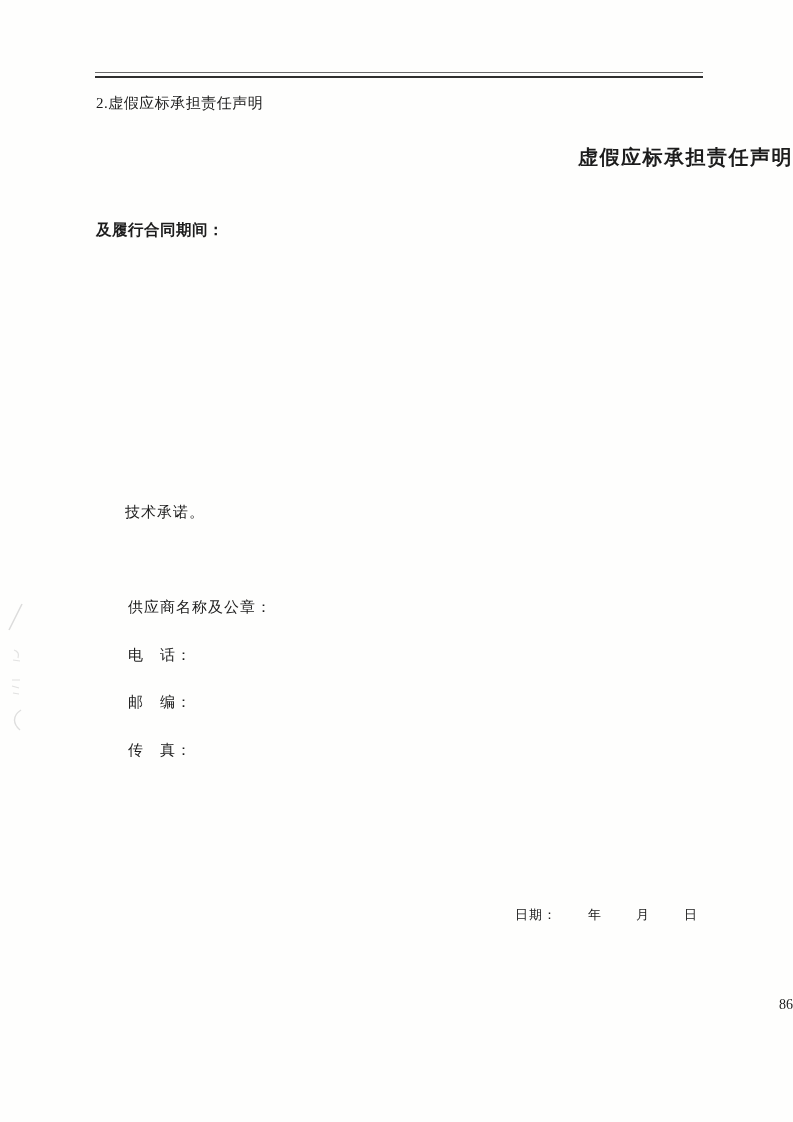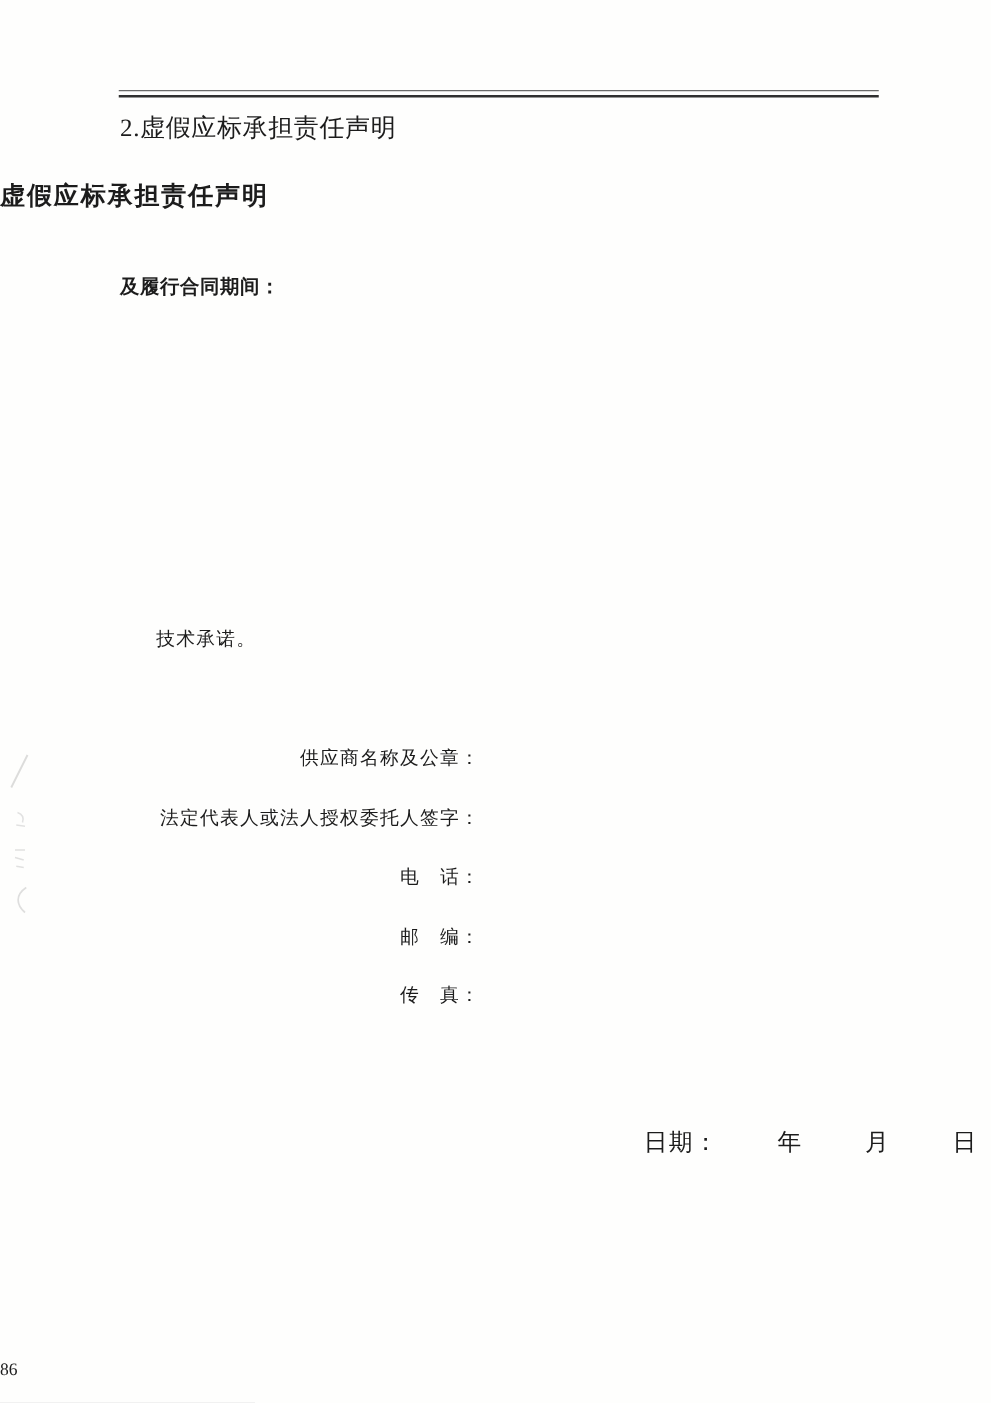--- a/index.html
+++ b/index.html
@@ -21,32 +21,32 @@
     top: 72px;
     width: 608px;
     height: 3px;
     border-top: 1.5px solid #6a6a6a;
     border-bottom: 2.5px solid #2f2f2f;
   }
   .section-label {
     position: absolute;
     left: 96px;
     top: 93px;
-    font-size: 20px;
+    font-size: 15px;
     line-height: 21px;
     letter-spacing: 0.5px;
     white-space: pre;
   }
   .title {
     position: absolute;
     left: 0;
     top: 143px;
     width: 100%;
     margin: 0;
-    text-align: left;
+    text-align: right;
     font-size: 20px;
     line-height: 28px;
     font-weight: bold;
     letter-spacing: 1.5px;
   }
   .salutation {
     position: absolute;
     left: 96px;
     top: 219px;
     font-size: 15.5px;
@@ -77,41 +77,39 @@
   .sig-block {
     position: absolute;
     left: 128px;
     top: 584px;
   }
   .sig-row {
     font-size: 15px;
     line-height: 47.5px;
     letter-spacing: 1px;
     white-space: pre;
-    text-align: right;
   }
   .date-line {
     position: absolute;
     left: 515px;
     top: 905px;
     display: flex;
     align-items: baseline;
-    font-size: 19px;
+    font-size: 13px;
     line-height: 20px;
     letter-spacing: 1px;
-    gap: 16px;
   }
   .date-line .gap-lg { margin-left: 31px; }
   .date-line .gap { margin-left: 34px; }
   .page-number {
     position: absolute;
     left: 0;
-    top: 1088px;
+    top: 996px;
     width: 100%;
-    text-align: left;
+    text-align: right;
     font-size: 14px;
     line-height: 18px;
   }
   .scan-artifact {
     position: absolute;
     left: 0;
     top: 598px;
     opacity: 0.45;
   }
 </style>
@@ -126,21 +124,20 @@
 
   <h1 class="title">虚假应标承担责任声明</h1>
 
   <div class="salutation">及履行合同期间：</div>
 
 
   <div class="closing">技术承诺。</div>
 
   <div class="sig-block">
     <div class="sig-row">供应商名称及公章：</div>
-    <div class="sig-row">法定代表人或法人授权委托人签字：</div>
     <div class="sig-row">电　话：</div>
     <div class="sig-row">邮　编：</div>
     <div class="sig-row">传　真：</div>
   </div>
 
   <div class="date-line">
     <span>日期：</span>
     <span class="gap-lg">年</span>
     <span class="gap">月</span>
     <span class="gap">日</span>

